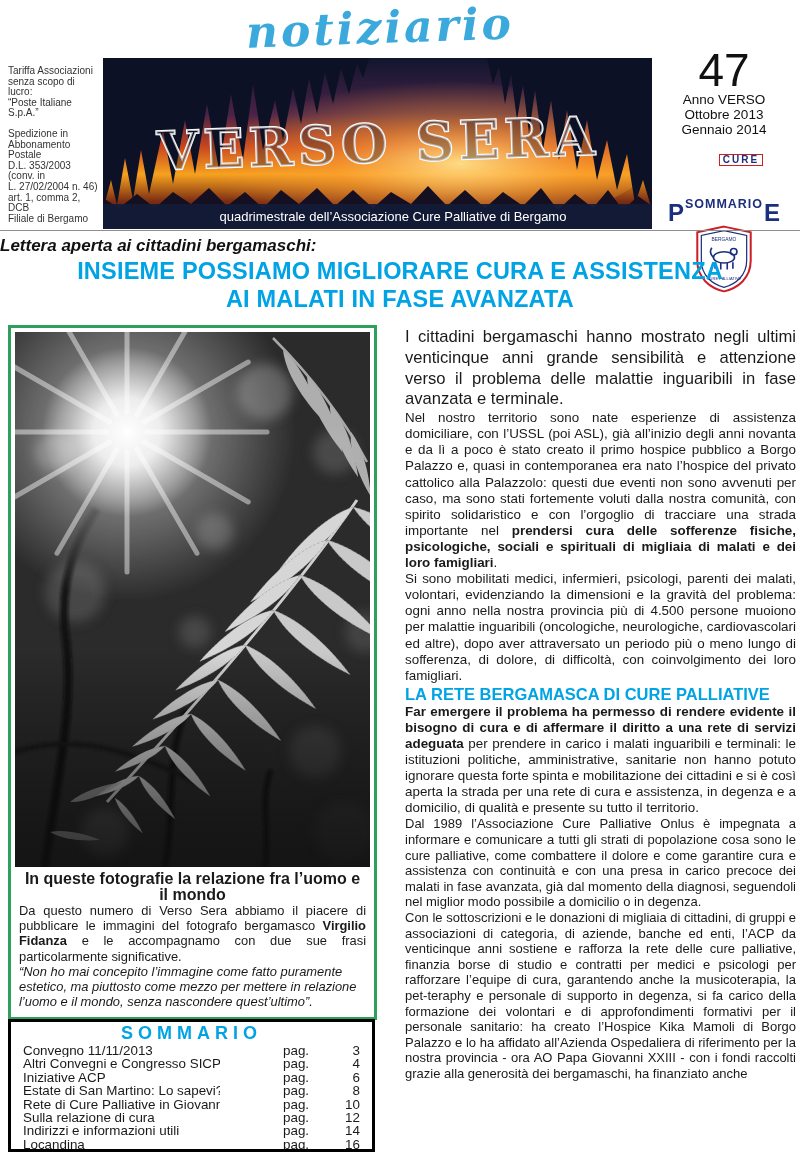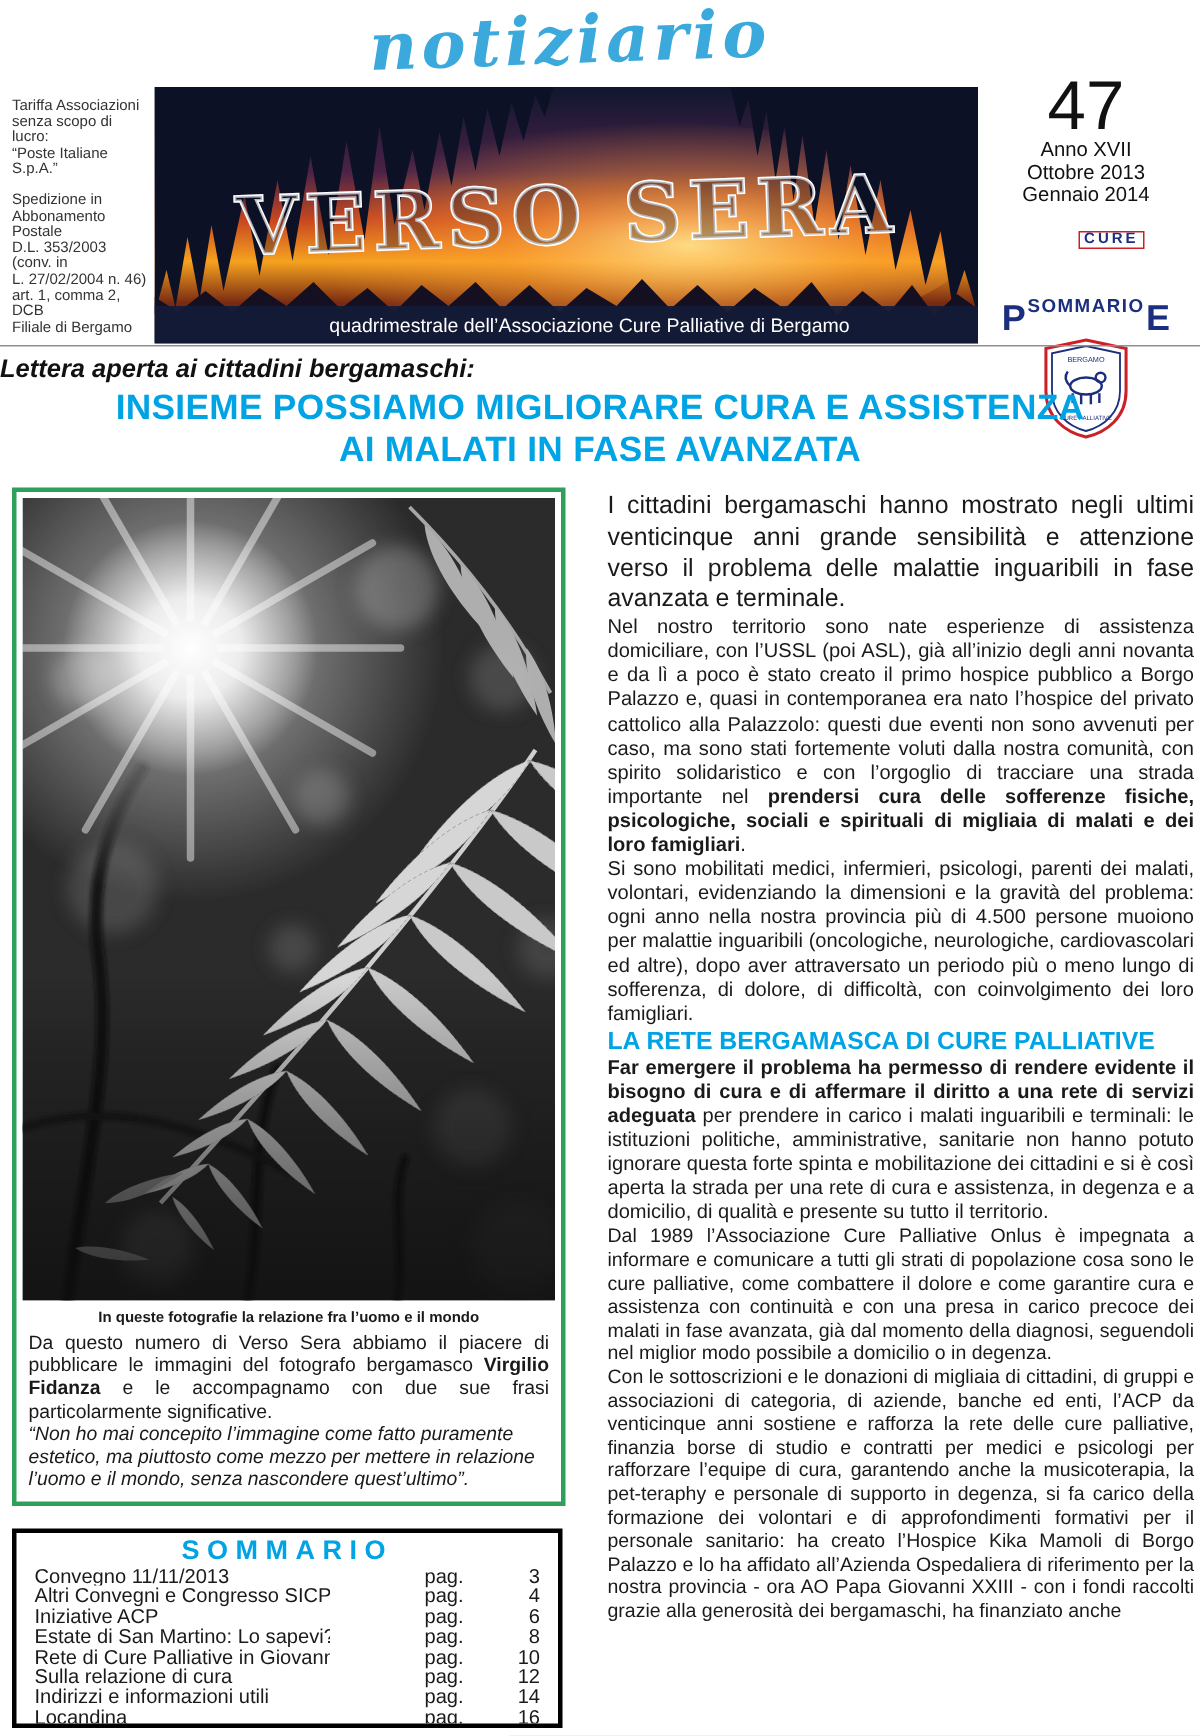--- a/index.html
+++ b/index.html
@@ -32,21 +32,21 @@
   .kicker{position:absolute;left:0;top:236px;width:800px;text-align:left;
         font-size:17px;font-weight:bold;font-style:italic;color:#111;}
   .headline{position:absolute;left:40px;top:257px;width:720px;text-align:center;
         font-size:23.5px;line-height:28px;font-weight:bold;color:#00A3E4;letter-spacing:.2px;}
 
   
   .photo-box{position:absolute;left:8px;top:325px;width:369px;box-sizing:border-box;
         border:3px solid #2FA05C;background:#fff;padding:4px;}
   .photo-box svg.fern{display:block;width:100%;height:535px;}
   .caption{padding:4px 4px 4px 4px;}
-  .caption-title{font-size:10px;font-weight:bold;text-align:center;line-height:16px;}
+  .caption-title{font-size:16px;font-weight:bold;text-align:center;line-height:16px;}
   .caption-text{font-size:12.9px;line-height:15.2px;text-align:justify;}
   .caption-quote{font-size:12.9px;line-height:15.2px;font-style:italic;}
 
   .sommario{position:absolute;left:8px;top:1019px;width:367px;height:133px;box-sizing:border-box;
         border:3px solid #000000;padding:1px 12px 2px 12px;overflow:hidden;}
   .som-title{text-align:center;color:#00A3E4;font-weight:bold;font-size:18px;
         letter-spacing:5px;line-height:21px;}
   .som-row{display:flex;font-size:13.4px;line-height:13.4px;color:#1a1a1a;gap:23px;}
   .som-label{flex:1;white-space:nowrap;overflow:hidden;}
   .som-pag{width:34px;margin-left:40px;}
@@ -113,21 +113,21 @@
       <path fill="#150f22" d="M0,171 L549,171 L549,148 L535,138 L520,152 L505,132 L490,150 L472,136 L455,152 L438,130 L420,148 L400,134 L382,150 L362,132 L344,148 L325,128 L308,146 L288,134 L270,150 L250,132 L232,148 L214,130 L196,146 L178,132 L160,150 L142,134 L124,148 L106,130 L88,146 L70,134 L52,150 L34,136 L16,150 L0,140 Z"></path>
 
       <rect x="0" y="146" width="549" height="25" fill="#131b38" opacity="0.92"></rect>
       <text x="276" y="104" text-anchor="middle" font-family="DejaVu Serif, serif" font-weight="bold" font-size="53" letter-spacing="5" fill="rgba(12,17,38,0.30)" stroke="#ffffff" stroke-width="2" paint-order="stroke" transform="rotate(-2 276 100)">VERSO SERA</text>
       <text x="290" y="163" text-anchor="middle" font-family="Liberation Sans, sans-serif" font-size="13" fill="#ffffff">quadrimestrale dell’Associazione Cure Palliative di Bergamo</text>
     </svg>
   </div>
 
   <div class="issue-block">
     <div class="issue-number">47</div>
-    <div class="issue-line">Anno XVII</div>
+    <div class="issue-line">Anno VERSO</div>
     <div class="issue-line">Ottobre 2013</div>
     <div class="issue-line">Gennaio 2014</div>
     <div class="logo">
       <div class="logo-word">
         <span class="lw-big">P</span>
           <span class="lw-stack">
           <span class="lw-cure">CURE</span>
           <span class="lw-alliativ">SOMMARIO</span>
         </span>
           <span class="lw-big">E</span>

